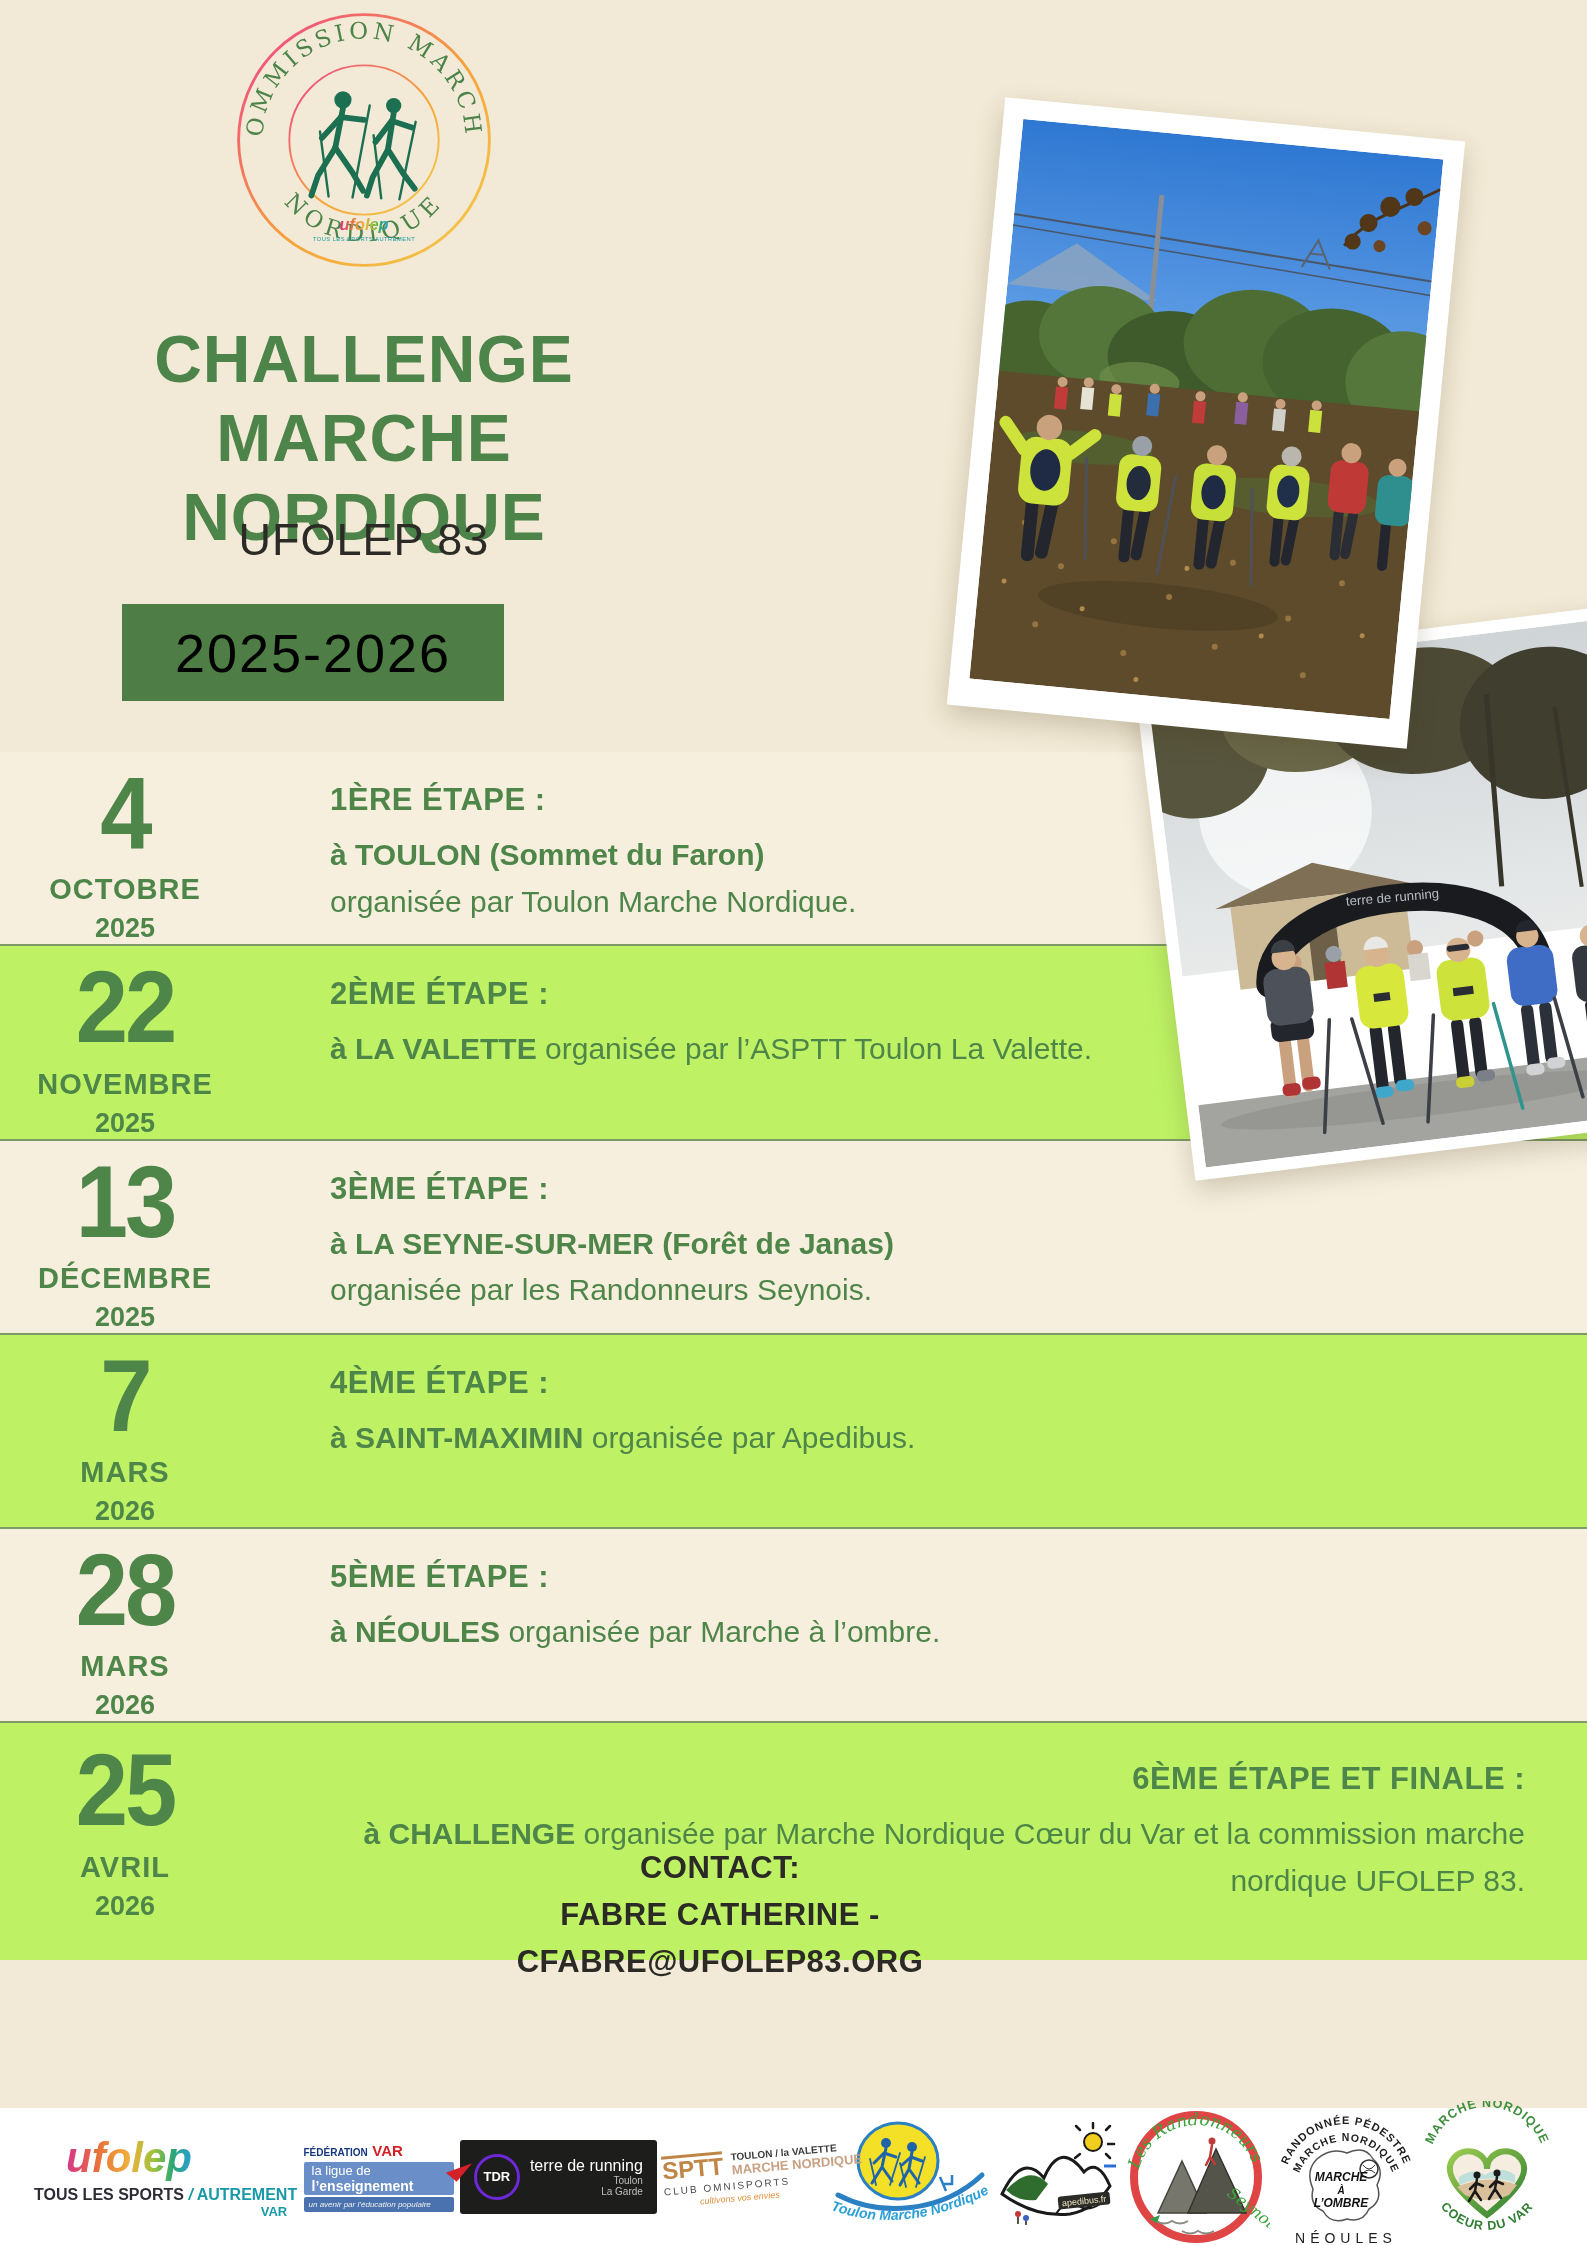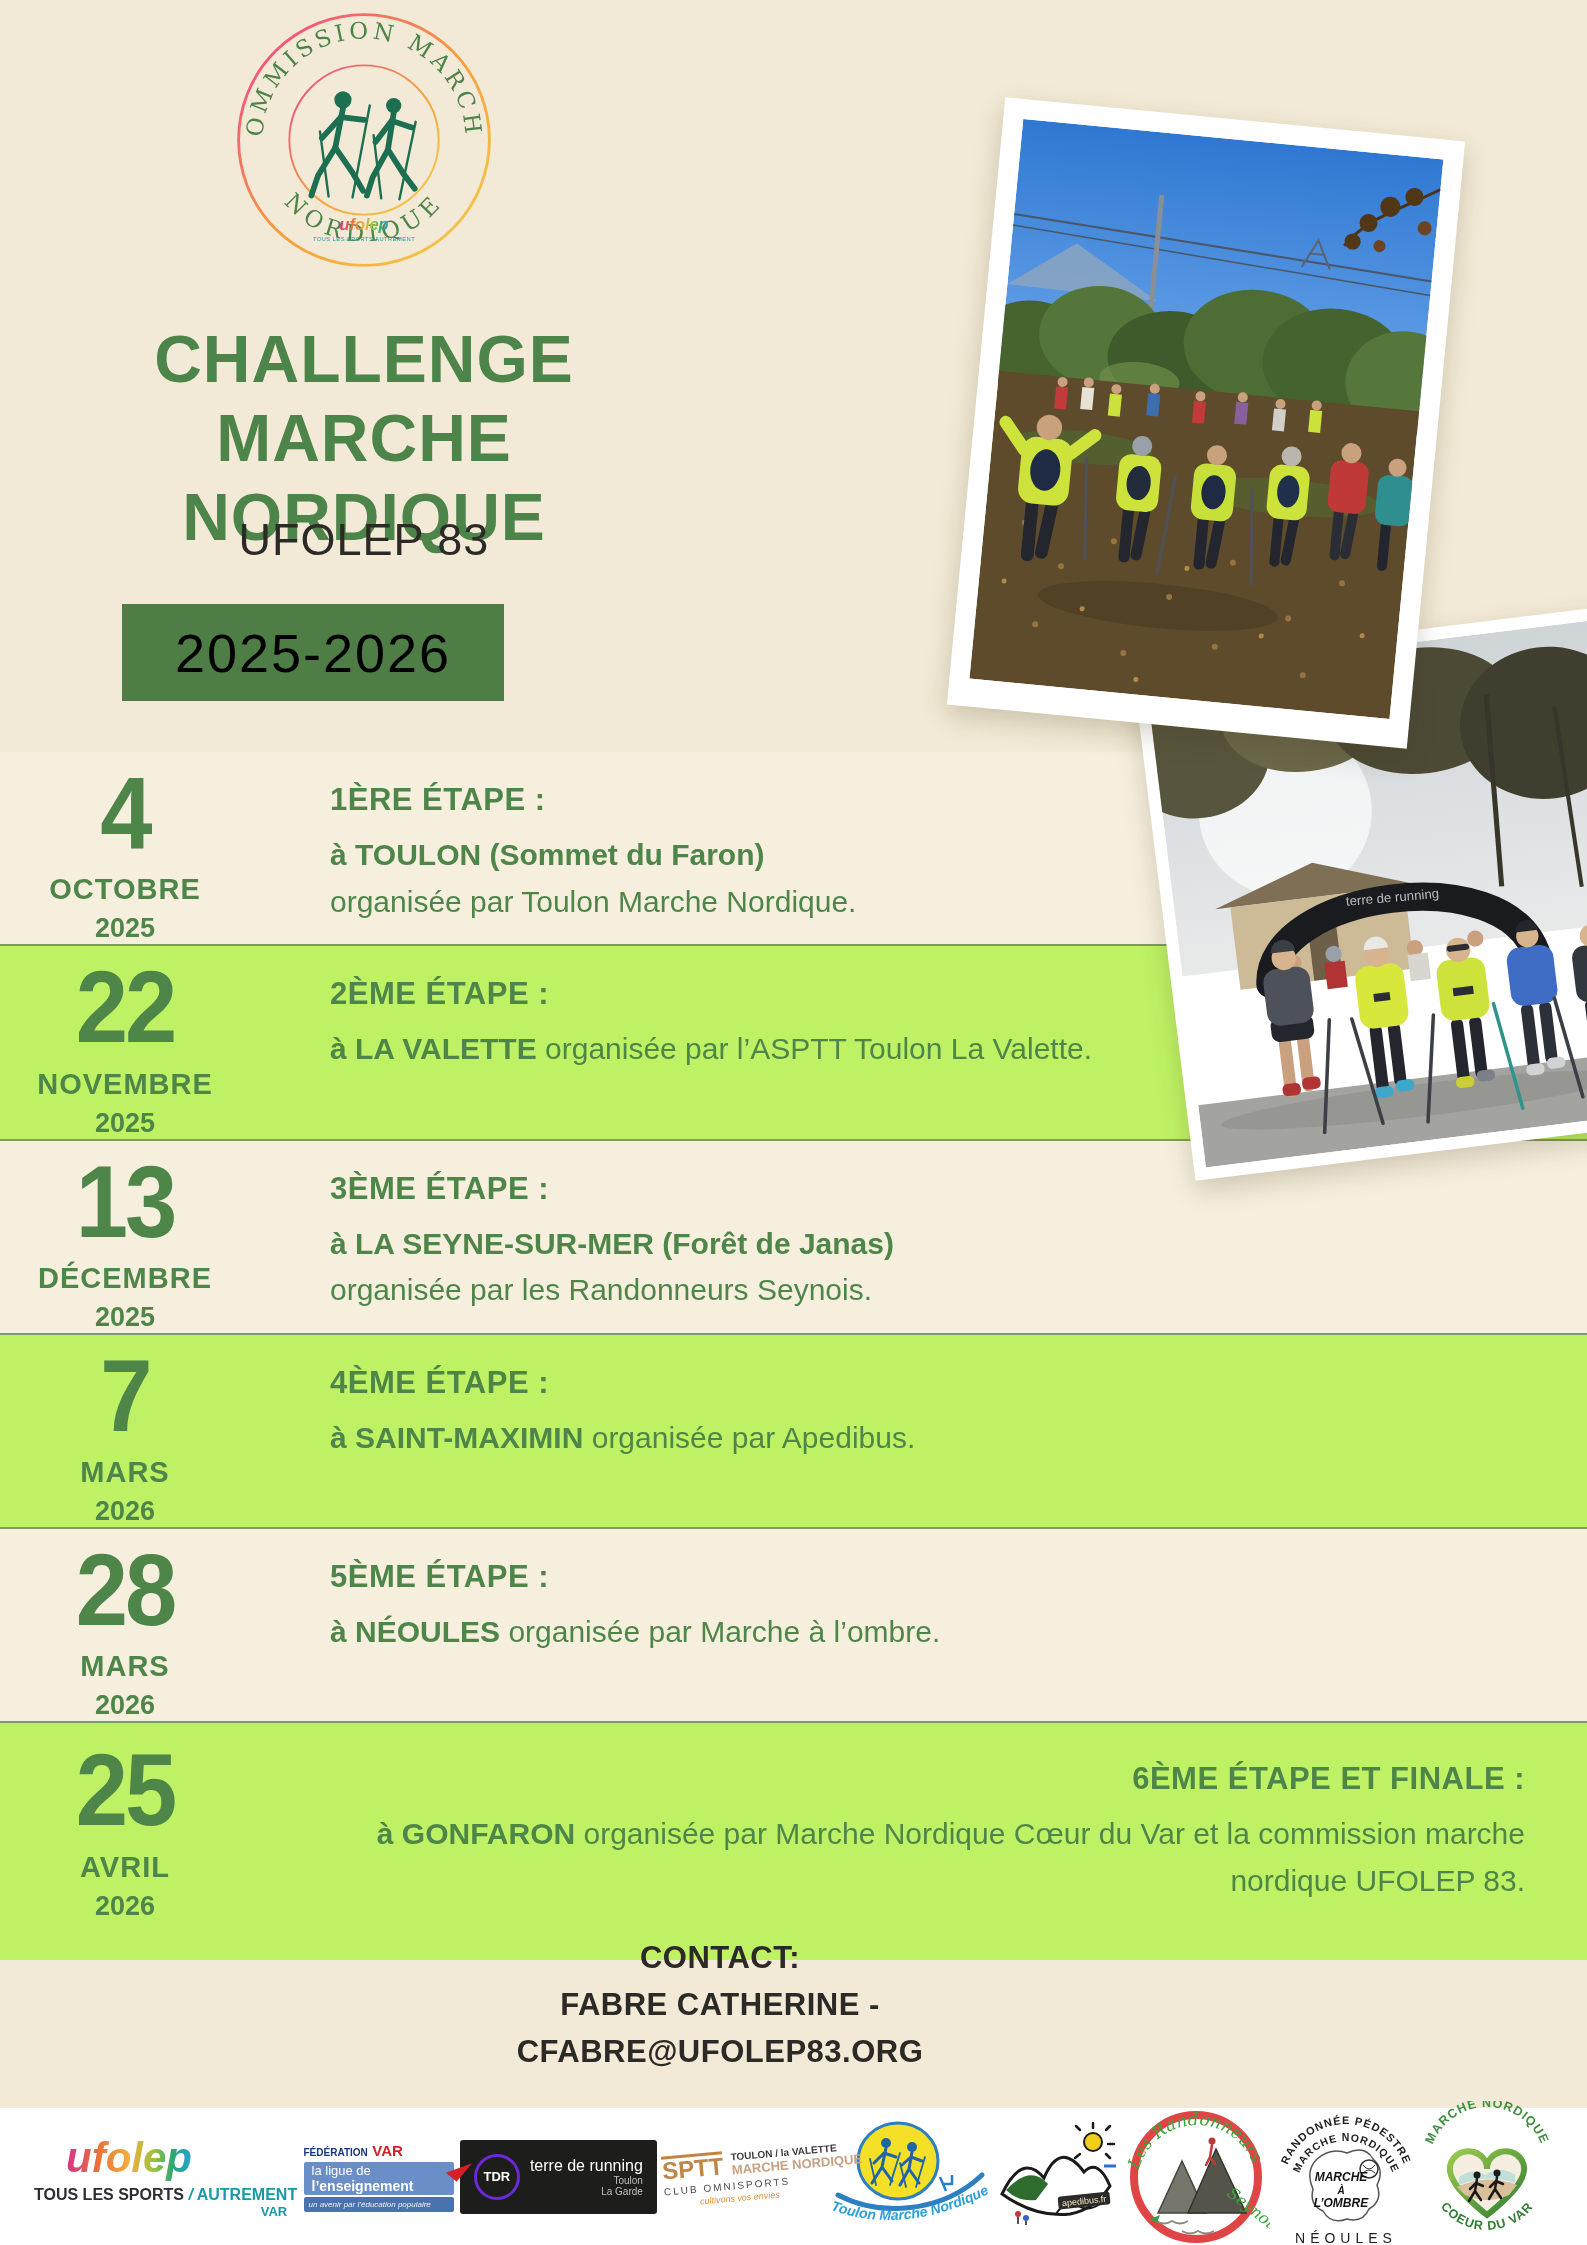--- a/index.html
+++ b/index.html
@@ -28,21 +28,21 @@
   .info{padding:30px 0 0 80px;color:#4e8549;}
   .heading{font-size:31px;font-weight:bold;letter-spacing:.5px;}
   .body{margin:14px 0 0;font-size:30px;line-height:1.55;max-width:800px;}
   .b{font-weight:bold;}
   .stack{display:block;}
   .row6{min-height:237px;}
   .row6 .info{padding-left:95px;padding-top:38px;text-align:right;}
   .row6 .body{max-width:1180px;}
   .row6 .date{padding-top:22px;}
   
-  .contact{position:absolute;top:1934px;left:420px;width:600px;text-align:center;
+  .contact{position:absolute;top:1844px;left:420px;width:600px;text-align:center;
            font-weight:bold;font-size:31px;color:#2b2a26;line-height:1.45;letter-spacing:.5px;z-index:1;}
   .contact div{margin:2px 0;}
   
   .photo{position:absolute;background:#fff;box-sizing:border-box;
          box-shadow:0 10px 26px rgba(70,55,25,.22);}
   .photo svg{display:block;width:100%;height:100%;}
   .photo1{left:975px;top:118px;width:462px;height:610px;padding:20px 20px 28px;
           transform:rotate(5.5deg);z-index:3;}
   .photo2{left:1162px;top:634px;width:472px;height:520px;padding:12px;
           transform:rotate(-7deg);z-index:2;}
@@ -216,21 +216,21 @@
       </div>
     </div>
     <div class="row even row6">
       <div class="date">
         <div class="day">25</div>
         <div class="month">AVRIL</div>
         <div class="year">2026</div>
       </div>
       <div class="info">
         <div class="heading">6ÈME ÉTAPE ET FINALE :</div>
-        <p class="body"><span class="b">à GONFARON</span><span> organisée par Marche Nordique Cœur du Var et la commission marche nordique UFOLEP 83.</span></p>
+        <p class="body"><span class="b">à CHALLENGE</span><span> organisée par Marche Nordique Cœur du Var et la commission marche nordique UFOLEP 83.</span></p>
       </div>
     </div>
   </section>
 
   <div class="photo photo1">
     <svg viewBox="0 0 420 560" preserveAspectRatio="none">
       <rect x="0" y="0" width="420" height="250" fill="url(#gradSky1)"></rect>
       <polygon points="0,165 65,118 150,168" fill="#93a7bc" opacity=".75"></polygon>
       <line x1="0" y1="95" x2="420" y2="122" stroke="#4a5668" stroke-width="2"></line>
       <line x1="0" y1="106" x2="420" y2="136" stroke="#4a5668" stroke-width="1.5"></line>

